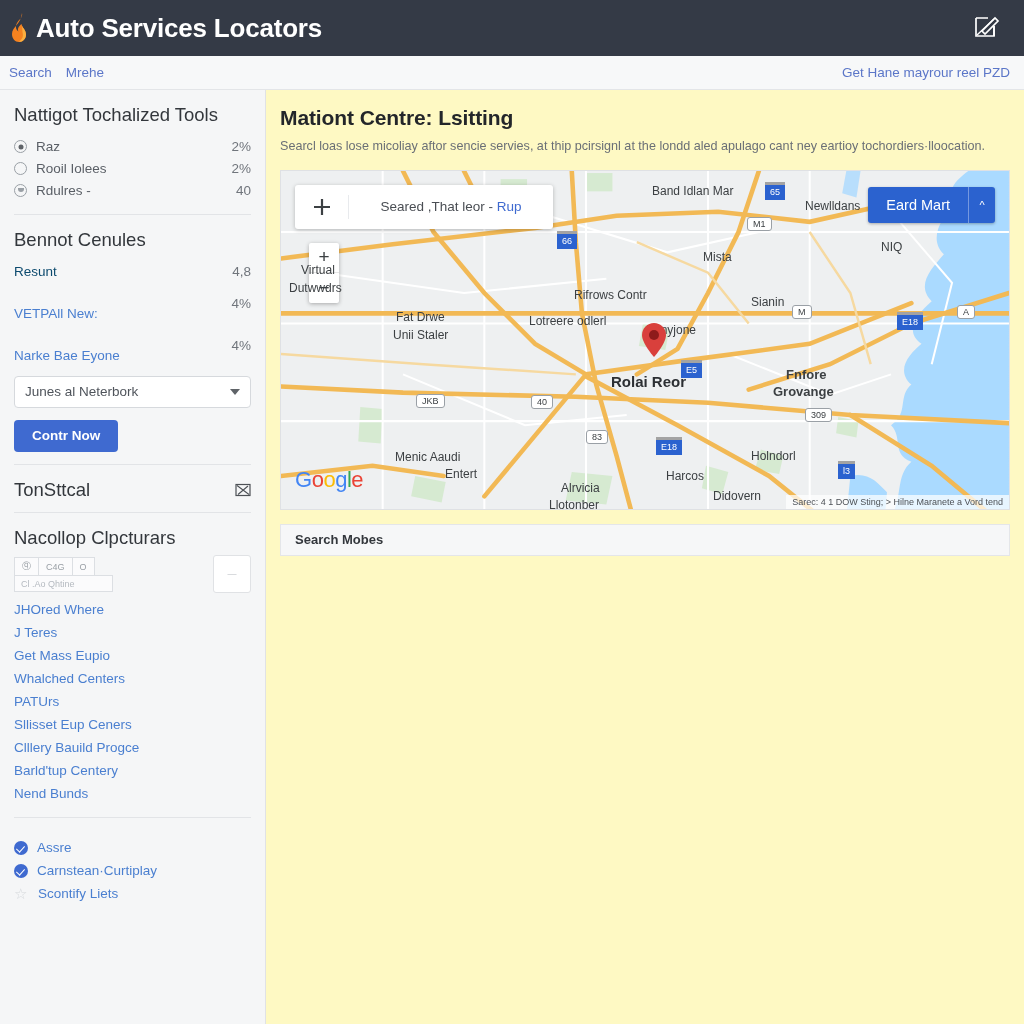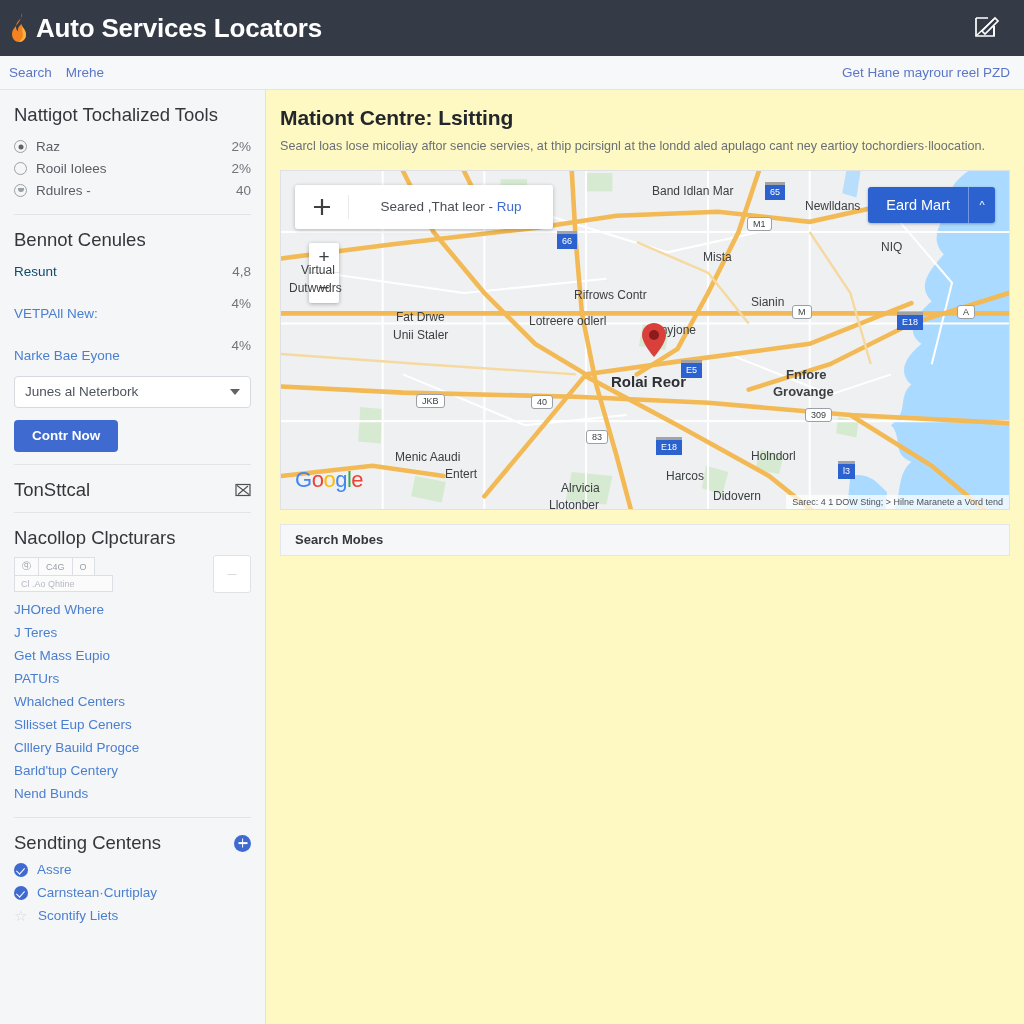--- a/index.html
+++ b/index.html
@@ -303,36 +303,32 @@
             </div>
             <span class="chip-wide">Cl .Ao Qhtine</span>
           </div>
           <span class="thumb-box">—</span>
         </div>
 
         <div class="link-list">
           <span class="link-item">JHOred Where</span>
           <span class="link-item">J Teres</span>
           <span class="link-item">Get Mass Eupio</span>
+          <span class="link-item">Whalched Centers</span>
           <span class="link-item">PATUrs</span>
-          <span class="link-item">Whalched Centers</span>
           <span class="link-item">Sllisset Eup Ceners</span>
           <span class="link-item">Clllery Bauild Progce</span>
           <span class="link-item">Barld'tup Centery</span>
           <span class="link-item">Nend Bunds</span>
         </div>
       </div>
 
       <div class="sb-divider"></div>
 
       <div class="sb-section">
-        <div class="sb-row-head">
-          <span class="sb-h2" style="margin:0">Sendting Centens</span>
-          <span class="plus-circle"></span>
-        </div>
         <div class="check-list">
           <div class="check-item">
             <span class="ck"></span>
             <span class="txt">Assre</span>
           </div>
           <div class="check-item">
             <span class="ck"></span>
             <span class="txt">Carnstean·Curtiplay</span>
           </div>
           <div class="check-item">

